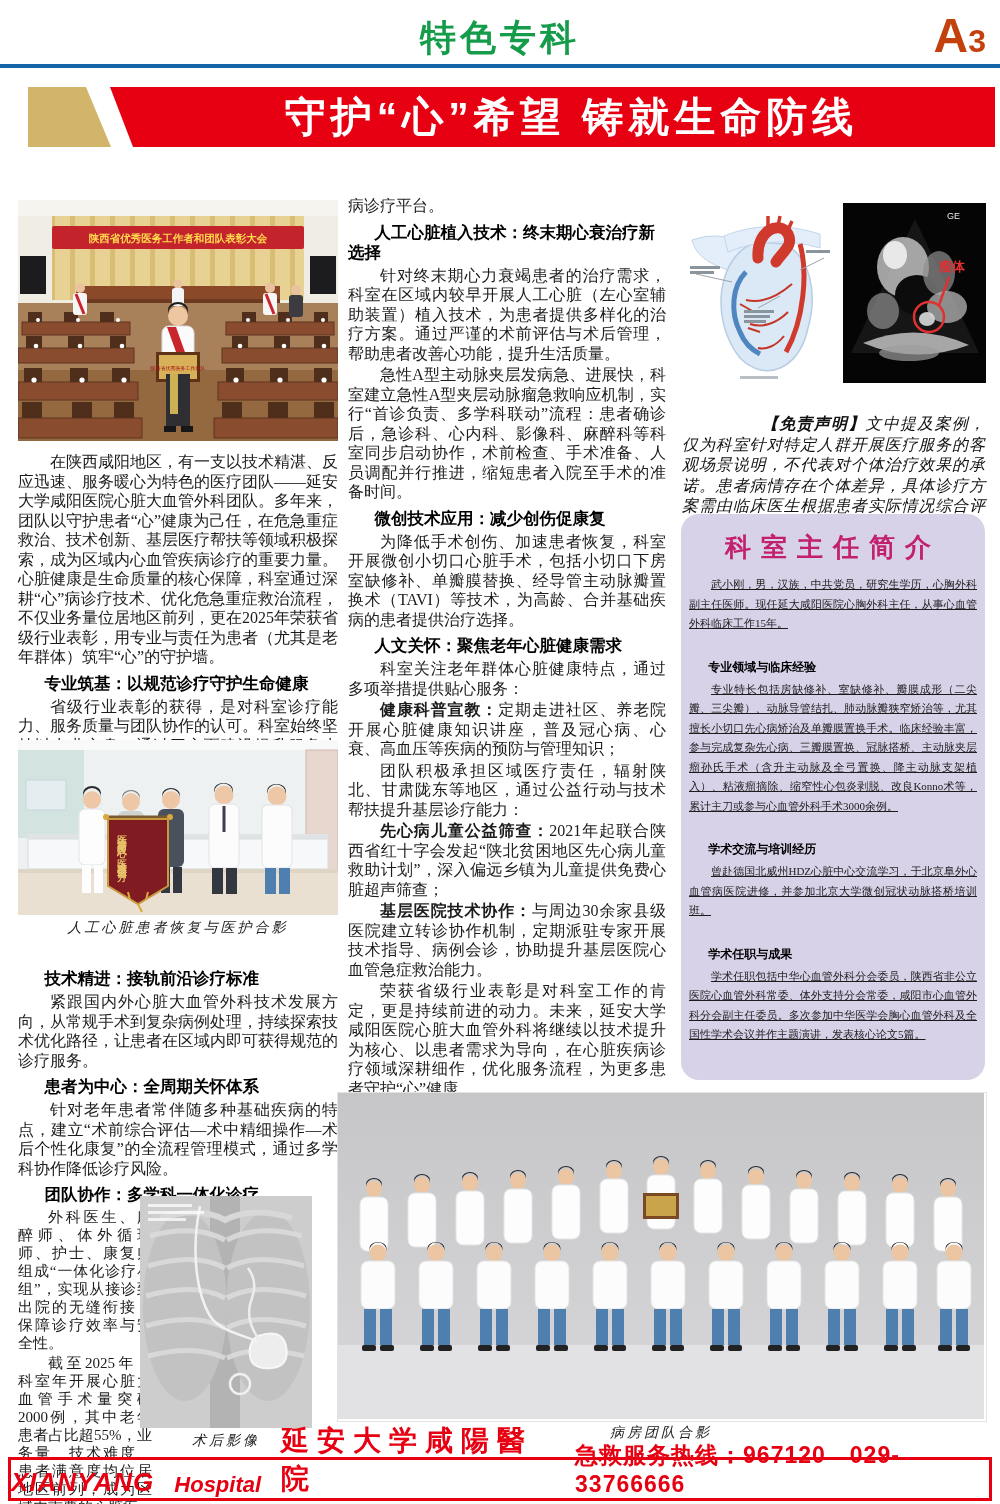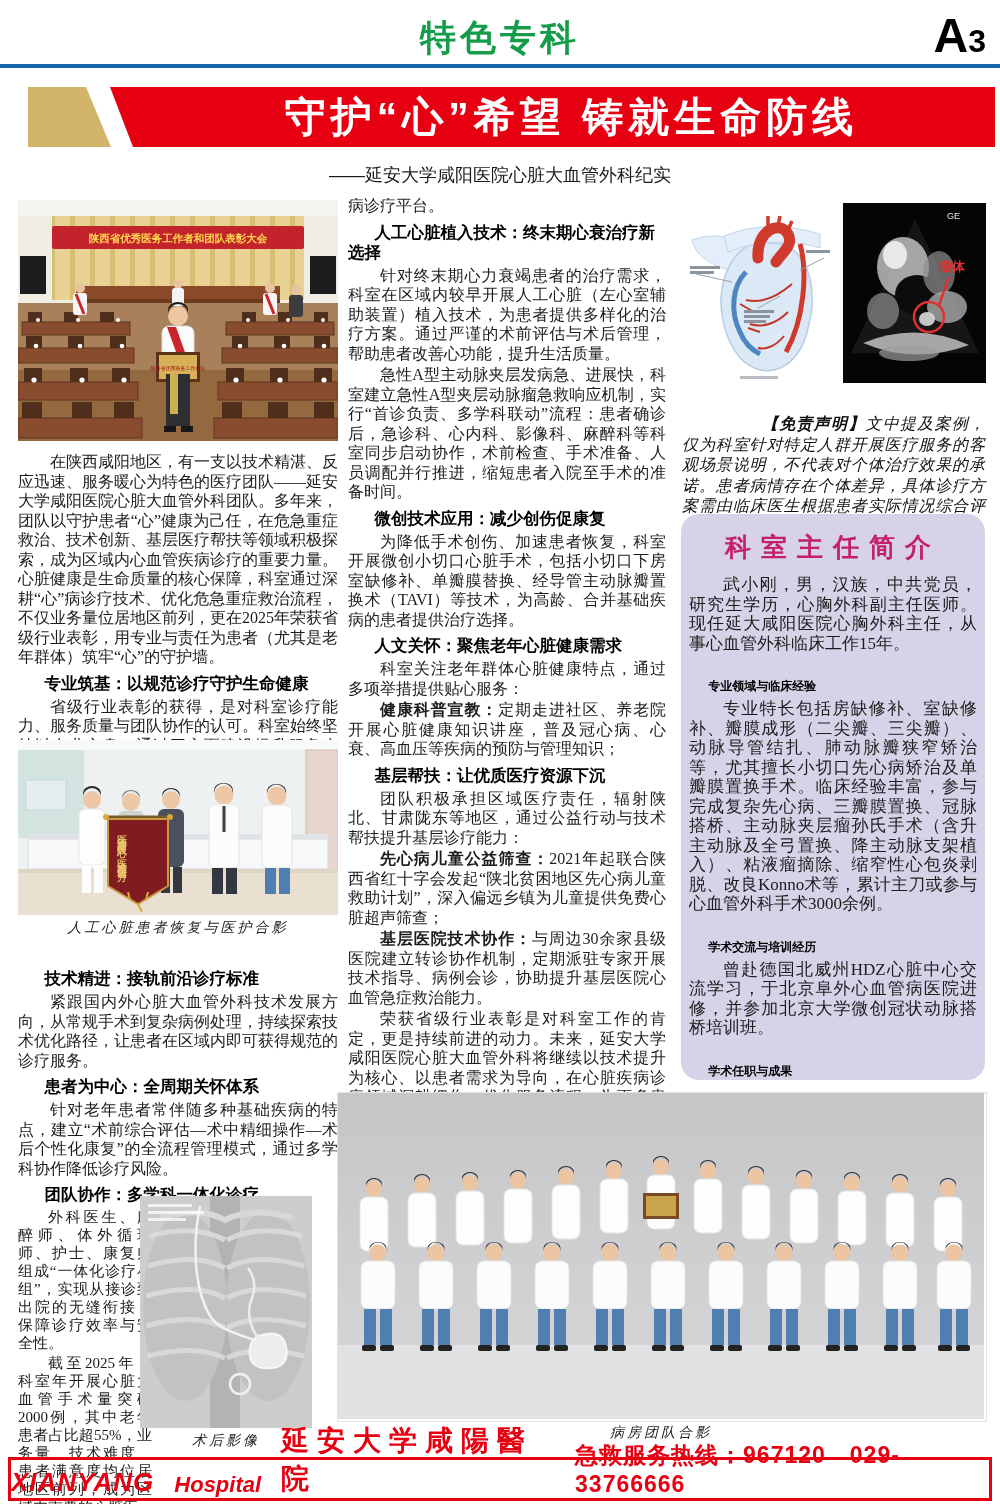--- a/index.html
+++ b/index.html
@@ -1,21 +1,21 @@
 <!DOCTYPE html>
 <html><head>
 <meta charset="utf-8">
 <style>
   html,body{margin:0;padding:0;background:#ffffff;}
   .page{position:relative;width:1000px;height:1504px;background:#fff;overflow:hidden;
         font-family:"Liberation Serif","DejaVu Serif",serif;color:#1c1c1c;}
   
   .masthead{position:absolute;top:14px;left:0;width:100%;text-align:center;
             font-weight:bold;font-size:36px;letter-spacing:4px;color:#159c4a;}
-  .pageno{position:absolute;top:8px;right:14px;color:#000000;font-weight:bold;
+  .pageno{position:absolute;top:8px;right:14px;color:#c2410c;font-weight:bold;
           font-family:"Liberation Sans","DejaVu Sans",sans-serif;text-align:center;}
   .pageno .big{font-size:48px;}
   .pageno .small{font-size:32px;}
   .bluerule{position:absolute;top:64px;left:0;width:1000px;height:4px;background:#1565ab;}
   
   .banner{position:absolute;top:87px;left:28px;width:967px;height:68px;}
   .banner .gold{position:absolute;left:0;top:0;width:95px;height:60px;background:#d2b46a;
                 clip-path:polygon(0 0,58px 0,83px 100%,0 100%);}
   .banner .red{position:absolute;left:68px;top:0;right:0;height:60px;background:#e60012;
                clip-path:polygon(14px 0,100% 0,100% 100%,37px 100%);}
@@ -51,21 +51,21 @@
   .pennant-text{position:absolute;left:97px;top:88px;display:flex;gap:10px;
       writing-mode:vertical-rl;color:#e8c26a;font-size:9.5px;letter-spacing:2px;font-weight:bold;height:60px;}
   
   .disclaimer{position:absolute;left:682px;top:398px;width:303px;font-size:16px;line-height:20.5px;
               text-align:justify;text-indent:2em;color:#111;font-style:italic;}
   
   .profile{position:absolute;left:681px;top:514px;width:304px;height:566px;background:#d8d2e8;
            border-radius:18px;padding:12px 8px;box-sizing:border-box;overflow:hidden;}
   .profile-title{font-family:"Liberation Sans","DejaVu Sans",sans-serif;font-weight:bold;
            font-size:26px;color:#c2206e;text-align:center;letter-spacing:10px;margin:4px 0 10px 0;}
-  .profile .para{font-size:17px;line-height:19.5px;}
+  .profile .para{font-size:11px;line-height:19.5px;text-decoration:underline;}
   .profile .hsec{font-size:12px;margin:23px 0 3px 0;}
   
   .footer{position:absolute;left:8px;top:1457px;width:984px;height:44px;border:3px solid #e60012;
           box-sizing:border-box;display:flex;align-items:flex-end;justify-content:center;gap:20px;
           color:#e60012;}
   .footer .lat1{font-family:"Liberation Sans","DejaVu Sans",sans-serif;font-style:italic;font-weight:bold;font-size:26px;letter-spacing:1px;}
   .footer .lat2{font-family:"Liberation Sans","DejaVu Sans",sans-serif;font-style:italic;font-weight:bold;font-size:22px;}
   .footer .cn{font-weight:bold;font-size:28px;letter-spacing:8px;}
   .footer .hot{font-family:"Liberation Sans","DejaVu Sans",sans-serif;font-weight:bold;font-size:23px;letter-spacing:1px;}
 </style>
@@ -76,21 +76,20 @@
 
   <div class="masthead">特色专科</div>
   <div class="pageno"><span class="big">A</span><span class="small">3</span></div>
   <div class="bluerule"></div>
 
   <div class="banner">
     <div class="gold"></div>
     <div class="red"></div>
     <div class="headline">守护“心”希望  铸就生命防线</div>
   </div>
-  <div class="subtitle">——延安大学咸阳医院心脏大血管外科纪实</div>
 
   <div class="fig photo-award">
     <svg width="320" height="241" viewBox="0 0 320 241">
       <rect width="320" height="241" fill="#efece2"></rect>
       <rect x="0" y="0" width="320" height="16" fill="#f6f4ef"></rect>
       <rect x="0" y="16" width="320" height="84" fill="#e7d193"></rect>
       <g fill="#d8bd74">
         <rect x="12" y="16" width="5" height="84"></rect>
           <rect x="32" y="16" width="5" height="84"></rect>
         <rect x="52" y="16" width="5" height="84"></rect>
@@ -308,21 +307,20 @@
   <div class="col-mid">
     <p class="para noindent">病诊疗平台。</p>
     <div class="hsec">人工心脏植入技术：终末期心衰治疗新选择</div>
     <p class="para">针对终末期心力衰竭患者的治疗需求，科室在区域内较早开展人工心脏（左心室辅助装置）植入技术，为患者提供多样化的治疗方案。通过严谨的术前评估与术后管理，帮助患者改善心功能，提升生活质量。</p>
     <p class="para">急性A型主动脉夹层发病急、进展快，科室建立急性A型夹层动脉瘤急救响应机制，实行“首诊负责、多学科联动”流程：患者确诊后，急诊科、心内科、影像科、麻醉科等科室同步启动协作，术前检查、手术准备、人员调配并行推进，缩短患者入院至手术的准备时间。</p>
     <div class="hsec">微创技术应用：减少创伤促康复</div>
     <p class="para">为降低手术创伤、加速患者恢复，科室开展微创小切口心脏手术，包括小切口下房室缺修补、单瓣膜替换、经导管主动脉瓣置换术（TAVI）等技术，为高龄、合并基础疾病的患者提供治疗选择。</p>
     <div class="hsec">人文关怀：聚焦老年心脏健康需求</div>
     <p class="para">科室关注老年群体心脏健康特点，通过多项举措提供贴心服务：</p>
     <p class="para"><span class="lead">健康科普宣教：</span><span>定期走进社区、养老院开展心脏健康知识讲座，普及冠心病、心衰、高血压等疾病的预防与管理知识；</span></p>
-    <div class="hsec">基层帮扶：让优质医疗资源下沉</div>
     <p class="para">团队积极承担区域医疗责任，辐射陕北、甘肃陇东等地区，通过公益行动与技术帮扶提升基层诊疗能力：</p>
     <p class="para"><span class="lead">先心病儿童公益筛查：</span><span>2021年起联合陕西省红十字会发起“陕北贫困地区先心病儿童救助计划”，深入偏远乡镇为儿童提供免费心脏超声筛查；</span></p>
     <p class="para"><span class="lead">基层医院技术协作：</span><span>与周边30余家县级医院建立转诊协作机制，定期派驻专家开展技术指导、病例会诊，协助提升基层医院心血管急症救治能力。</span></p>
     <p class="para">荣获省级行业表彰是对科室工作的肯定，更是持续前进的动力。未来，延安大学咸阳医院心脏大血管外科将继续以技术提升为核心、以患者需求为导向，在心脏疾病诊疗领域深耕细作，优化服务流程，为更多患者守护“心”健康。</p>
   </div>
 
   <div class="fig heartfig">
     <svg width="143" height="185" viewBox="0 0 143 185">
       <rect width="143" height="185" fill="#ffffff"></rect>
       <path d="M40,70 Q8,60 4,40 Q30,30 58,44" fill="#e3eefa" stroke="#c2d6ea"></path>

